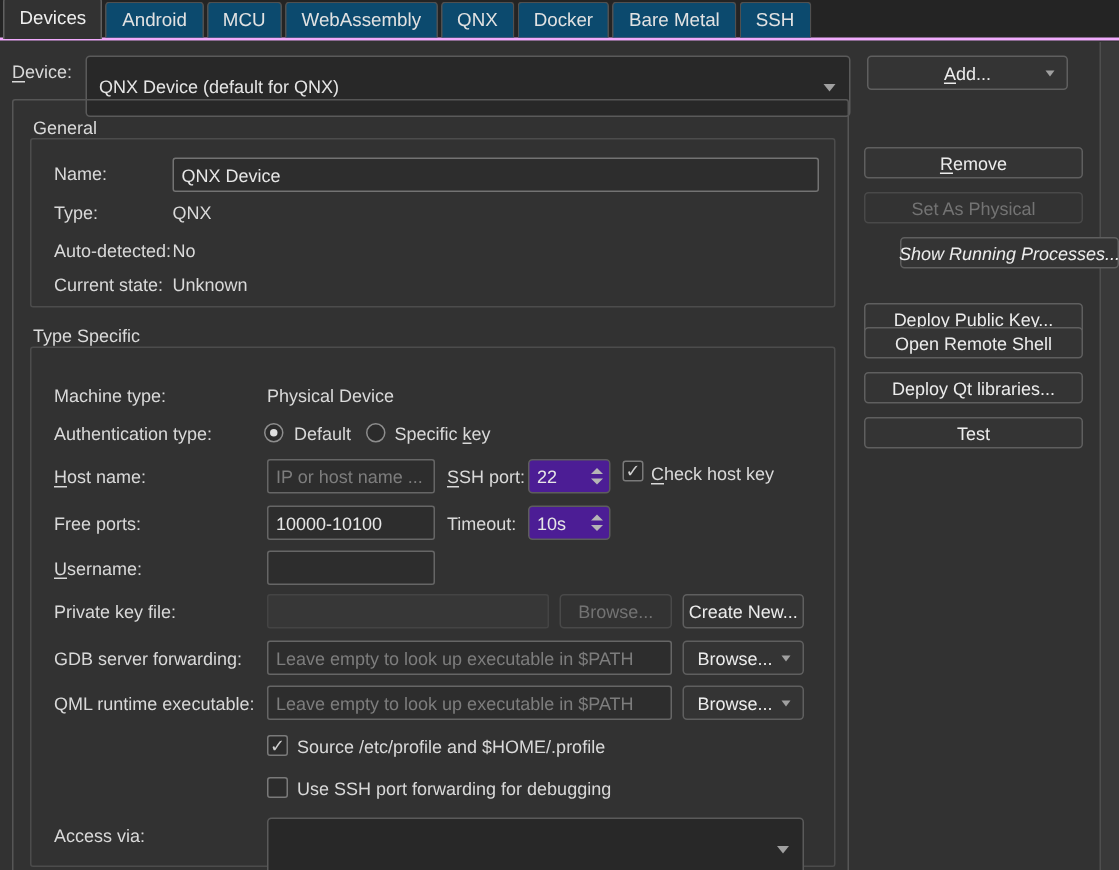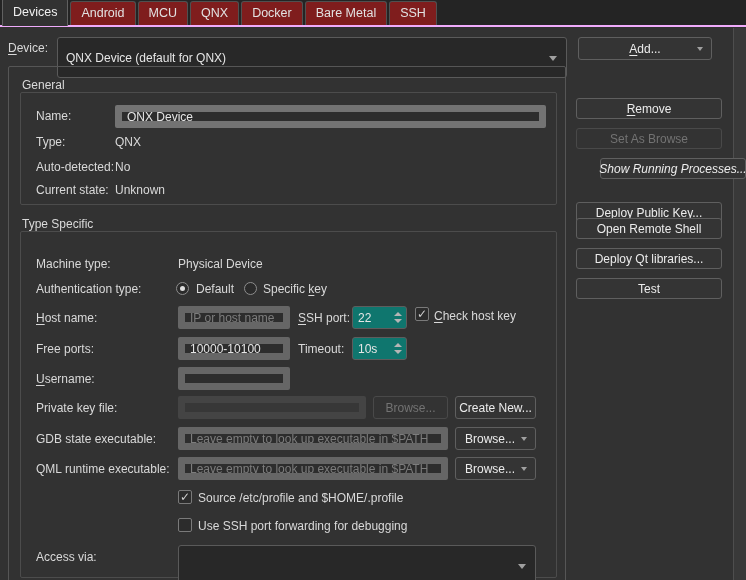--- a/index.html
+++ b/index.html
@@ -15,35 +15,35 @@
     background:#323232; overflow:hidden;
   }
   
   .tabbar {
     position:absolute; top:0; left:0; right:0; height:27px;
     background:#242424; border-bottom:2px solid #f0abfc;
     display:flex; align-items:flex-end; z-index:3;
   }
   .tab {
     height:24px; line-height:23px; padding:0 10px; margin-left:2px;
-    background:#7f1d1d; color:#e2e2e2; font-size:12.5px;
+    background:#0c4a6e; color:#e2e2e2; font-size:12.5px;
     border:1px solid #505050; border-bottom:none;
     border-radius:3px 3px 0 0; white-space:nowrap; cursor:default;
   }
   .tab.active {
     height:28px; line-height:26px; background:#323232;
     border-color:#616161; margin-bottom:-1px; z-index:4; color:#f0f0f0;
   }
   
   .lbl { position:absolute; height:15px; line-height:15px; white-space:nowrap; color:#d9d9d9; }
   .val { position:absolute; height:15px; line-height:15px; white-space:nowrap; color:#d9d9d9; }
   .u { text-decoration:underline; text-underline-offset:2px; }
   .txt {
     position:absolute; height:23px; background:#2d2d2d;
-    border:7px solid #737373; border-radius:2px;
+    border:1px solid #737373; border-radius:2px;
     color:#e6e6e6; font-family:"Liberation Sans",sans-serif; font-size:12px;
     padding:0 5px; outline:none;
   }
   .txt::placeholder { color:#7d7d7d; opacity:1; }
   .txt.soft { border-color:#666; }
   .txt.disabled { background:#373737; border-color:#444; }
   .btn {
     position:absolute; height:23px; background:#343434;
     border:1px solid #5f5f5f; border-radius:3px; color:#ececec;
     display:flex; align-items:center; justify-content:center;
@@ -55,21 +55,21 @@
     border:1px solid #5a5a5a; border-radius:3px; color:#e6e6e6;
     display:flex; align-items:center; padding:0 8px; cursor:default;
   }
   .arrow-down {
     position:absolute; right:9px; top:50%; margin-top:-2px;
     width:0; height:0; border-left:4px solid transparent;
     border-right:4px solid transparent; border-top:5px solid #a0a0a0;
   }
   .arrow-down.small { border-left-width:3px; border-right-width:3px; border-top-width:4px; right:8px; }
   .spin {
-    position:absolute; height:23px; background:#0f766e;
+    position:absolute; height:23px; background:#4c1d95;
     border:1px solid #5d5d5d; border-radius:3px;
     display:flex; align-items:center;
   }
   .spin input {
     border:none; background:transparent; color:#e6e6e6; width:100%;
     font-family:"Liberation Sans",sans-serif; font-size:12px; padding:0 5px; outline:none;
   }
   .spin .btns {
     position:absolute; right:2px; top:0; bottom:0; width:12px;
     display:flex; flex-direction:column; align-items:center; justify-content:center; gap:3px;
@@ -101,20 +101,21 @@
 </style>
 </head>
 <body>
 
 <div id="screen">
 
   <div class="tabbar">
     <div class="tab active">Devices</div>
     <div class="tab">Android</div>
     <div class="tab">MCU</div>
+    <div class="tab">WebAssembly</div>
     <div class="tab">QNX</div>
     <div class="tab">Docker</div>
     <div class="tab">Bare Metal</div>
     <div class="tab">SSH</div>
   </div>
 
   <div class="right-sep"></div>
   <div class="right-track"></div>
 
   <div class="lbl" style="left:8px; top:41px;">
@@ -197,21 +198,21 @@
   <div class="lbl" style="left:36px; top:372px;">
     <span></span><span class="u">U</span><span>sername:</span>
   </div>
   <input class="txt soft" style="left: 178px; top: 367px; width: 112px;" value="">
 
   <div class="lbl" style="left:36px; top:401px;">Private key file:</div>
   <input class="txt disabled" style="left: 178px; top: 396px; width: 188px;" disabled="" value="">
   <div class="btn disabled" style="left:373px; top:396px; width:75px;">Browse...</div>
   <div class="btn" style="left:455px; top:396px; width:81px;">Create New...</div>
 
-  <div class="lbl" style="left:36px; top:432px;">GDB state executable:</div>
+  <div class="lbl" style="left:36px; top:432px;">GDB server forwarding:</div>
   <input class="txt soft" style="left: 178px; top: 427px; width: 270px;" placeholder="Leave empty to look up executable in $PATH">
   <div class="btn" style="left:455px; top:427px; width:81px; justify-content:flex-start; padding-left:9px;">
     <span>Browse...</span>
     <span class="arrow-down small"></span>
   </div>
 
   <div class="lbl" style="left:36px; top:462px;">QML runtime executable:</div>
   <input class="txt soft" style="left: 178px; top: 457px; width: 270px;" placeholder="Leave empty to look up executable in $PATH">
   <div class="btn" style="left:455px; top:457px; width:81px; justify-content:flex-start; padding-left:9px;">
     <span>Browse...</span>
@@ -228,20 +229,20 @@
 
   <div class="lbl" style="left:36px; top:550px;">Access via:</div>
   <div class="combo" style="left:178px; top:545px; width:358px;">
     <span></span>
     <span class="arrow-down"></span>
   </div>
 
   <div class="btn" style="left:576px; top:98px; width:146px; height:21px;">
     <span><span></span><span class="u">R</span><span>emove</span></span>
   </div>
-  <div class="btn disabled" style="left:576px; top:128px; width:146px; height:21px;">Set As Browse</div>
+  <div class="btn disabled" style="left:576px; top:128px; width:146px; height:21px;">Set As Physical</div>
   <div class="btn" style="left:600px; top:158px; width:146px; height:21px;font-style:italic;">Show Running Processes...</div>
   <div class="btn" style="left:576px; top:188px; width:146px; height:21px;margin-top:14px;">Deploy Public Key...</div>
   <div class="btn" style="left:576px; top:218px; width:146px; height:21px;">Open Remote Shell</div>
   <div class="btn" style="left:576px; top:248px; width:146px; height:21px;">Deploy Qt libraries...</div>
   <div class="btn" style="left:576px; top:278px; width:146px; height:21px;">Test</div>
 
 </div>
 
 </body></html>

